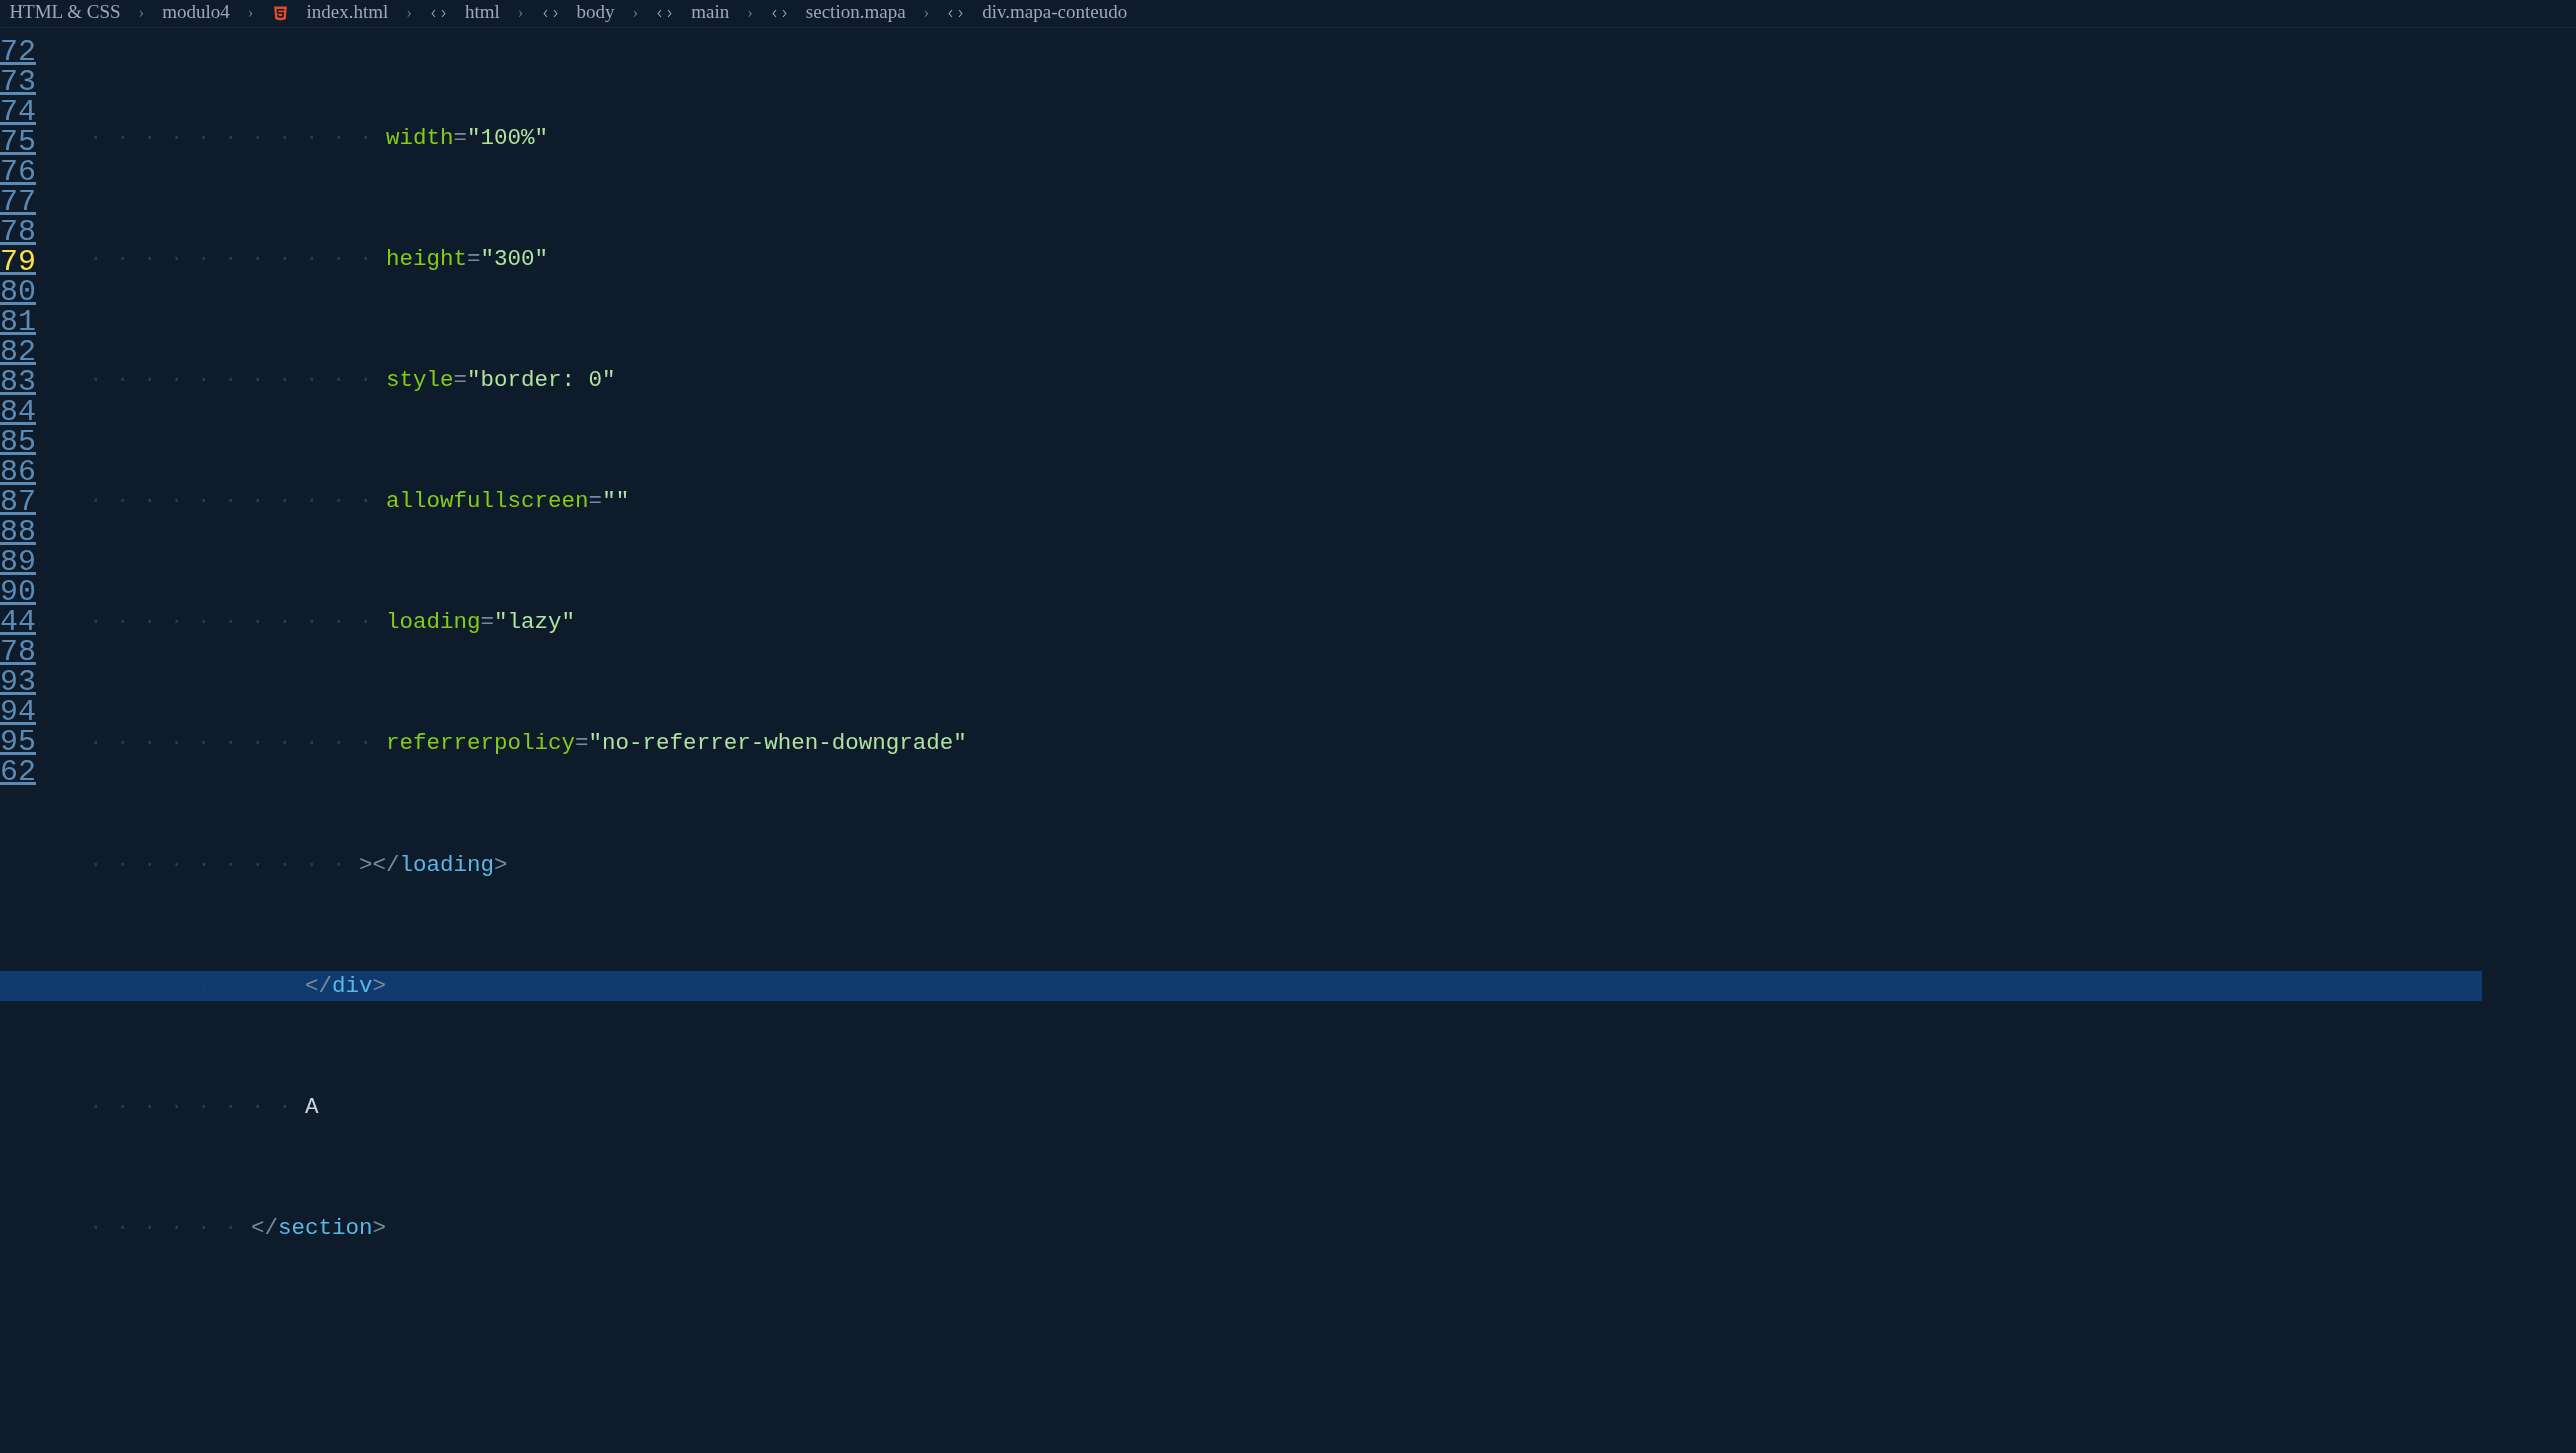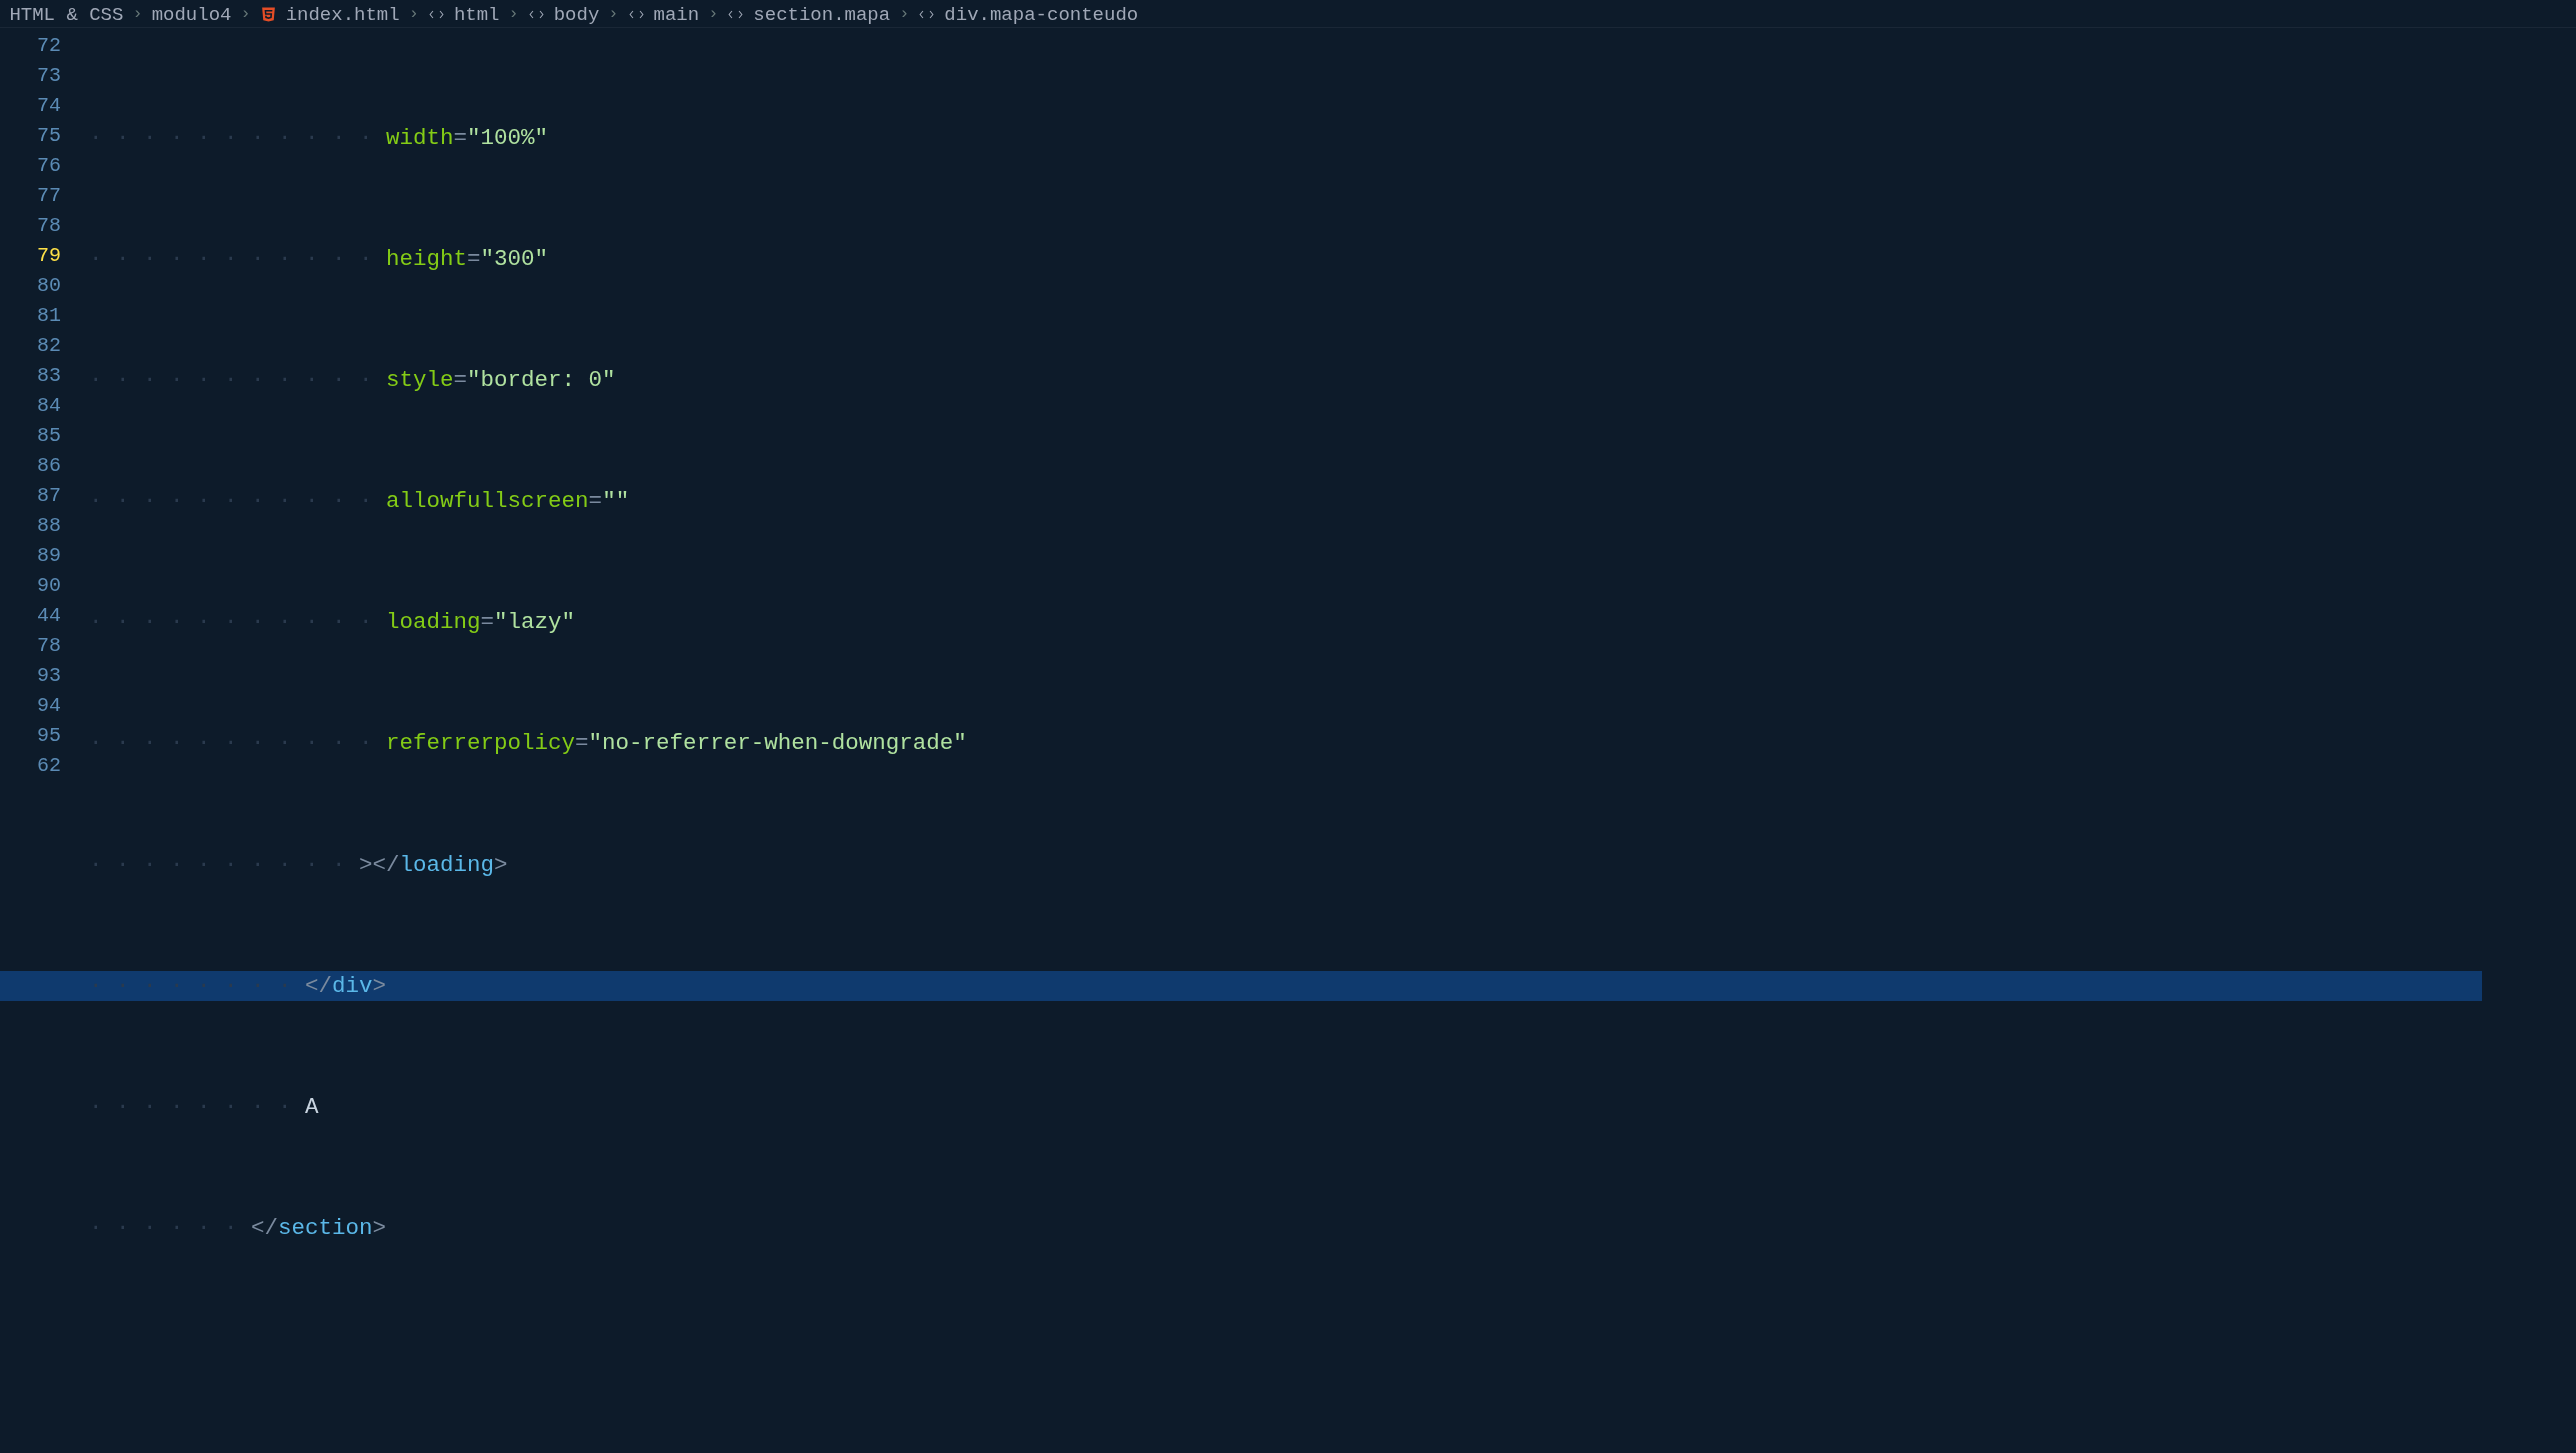--- a/index.html
+++ b/index.html
@@ -7,24 +7,24 @@
     background: #0d1b2a;
     font-family: 'SF Mono', Menlo, Monaco, 'Courier New', monospace;
     font-size: 22.5px;
     color: #d4d4d4;
     overflow: hidden;
     width: 2576px;
     height: 1454px;
   }
   .breadcrumbs {
     display: flex;
-    align-items: flex-start;
-    gap: 9px;
+    align-items: flex-end;
+    gap: 18px;
     padding: 3.7px 9.4px;
-    font-family: Liberation Mono, monospace;
+    font-family: Liberation Serif, serif;
     font-size: 19px;
     color: #a0a8b7;
     height: 28px;
     border-bottom: 0.9px solid #1a2736;
   }
   .breadcrumbs .chev { color: #677; font-size: 17px; }
   .breadcrumbs .icon-html5 {
     color: #e44d26;
     font-weight: bold;
     font-size: 19px;
@@ -32,27 +32,28 @@
   .breadcrumbs .icon-outline {
     color: #a0a8b7;
   }
   .editor {
     display: flex;
     height: calc(100% - 28px);
     position: relative;
   }
   .gutter {
     width: 89px;
-    text-align: right;
+    text-align: left;
     padding-right: 28px;
     color: #5b8bb5;
     user-select: none;
     line-height: 1.35;
     padding-top: 3.7px;
-    font-size: 20px;
+    font-size: 30px;
+    text-decoration: underline;
   }
   .gutter .ln { height: 30px; }
   .code {
     flex: 1;
     line-height: 1.35;
     white-space: pre;
     padding-top: 3.7px;
     font-size: 22.5px;
     position: relative;
   }

